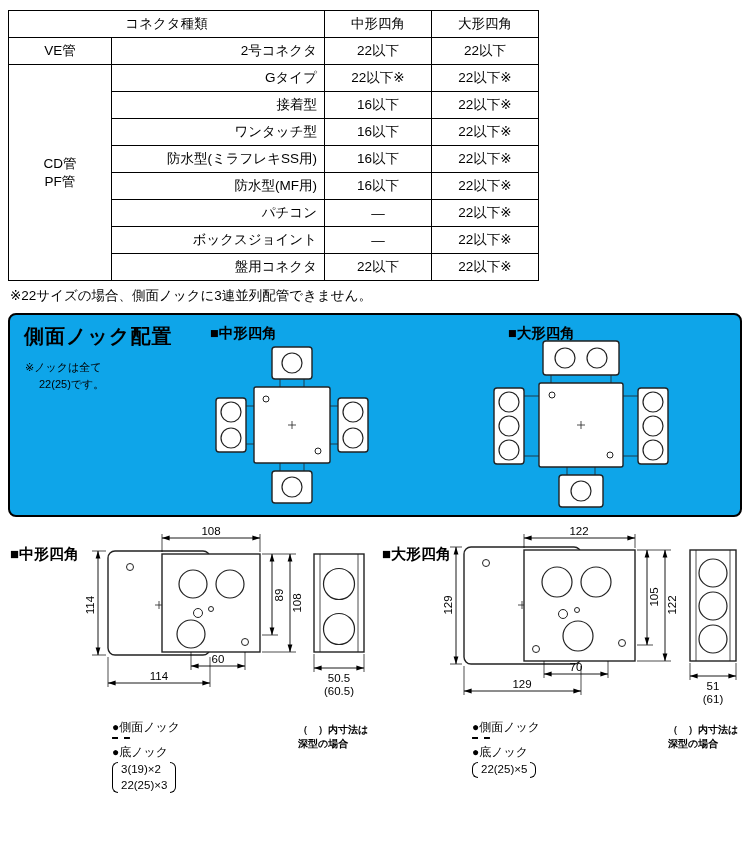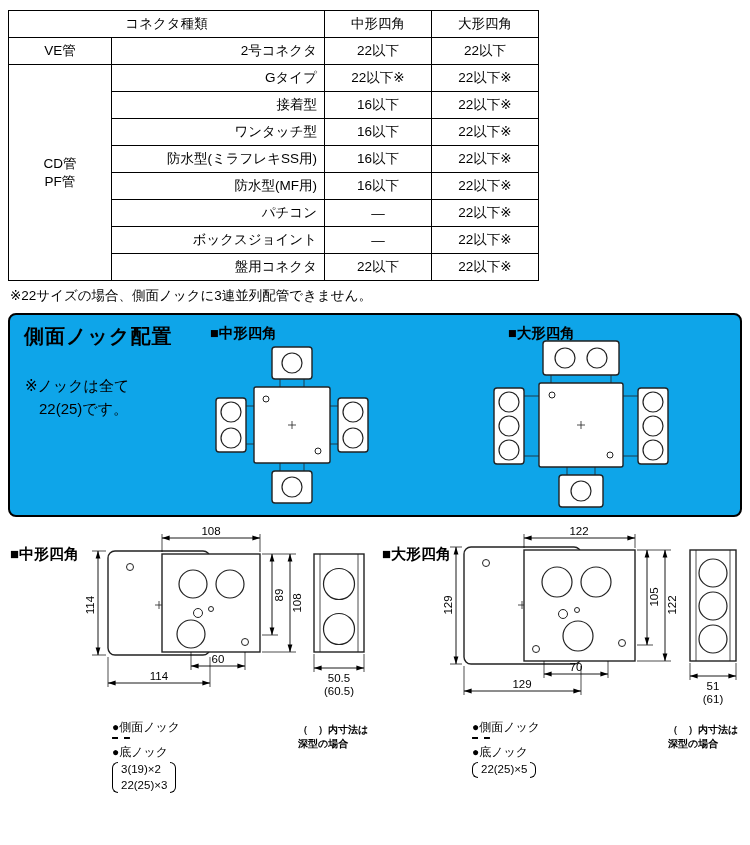--- a/index.html
+++ b/index.html
@@ -25,21 +25,21 @@
   td.val { width:92px; text-align:center; }
 
   .table-note { font-size:13.5px; margin:6px 0 8px 2px; }
 
   
   .knock-panel {
     position:relative; height:200px; margin:4px 0 8px 0;
     border:2px solid #000; border-radius:8px; background:#0ea5e9;
   }
   .panel-title { position:absolute; left:14px; top:8px; font-size:20px; font-weight:bold; letter-spacing:1px; }
-  .panel-note { position:absolute; left:15px; top:60px; font-size:15px; line-height:1.5; }
+  .panel-note { position:absolute; left:15px; top:44px; font-size:11px; line-height:1.5; }
   .panel-note .ind { padding-left:14px; }
   .diag-label { position:absolute; font-size:14.5px; font-weight:bold; }
   .diag-label.med { left:200px; top:9px; }
   .diag-label.lg  { left:498px; top:9px; }
   .kdiag { position:absolute; }
   .kdiag.med { left:198px; top:26px; }
   .kdiag.lg  { left:476px; top:20px; }
 
   
   .drawings { display:flex; margin-top:6px; }

